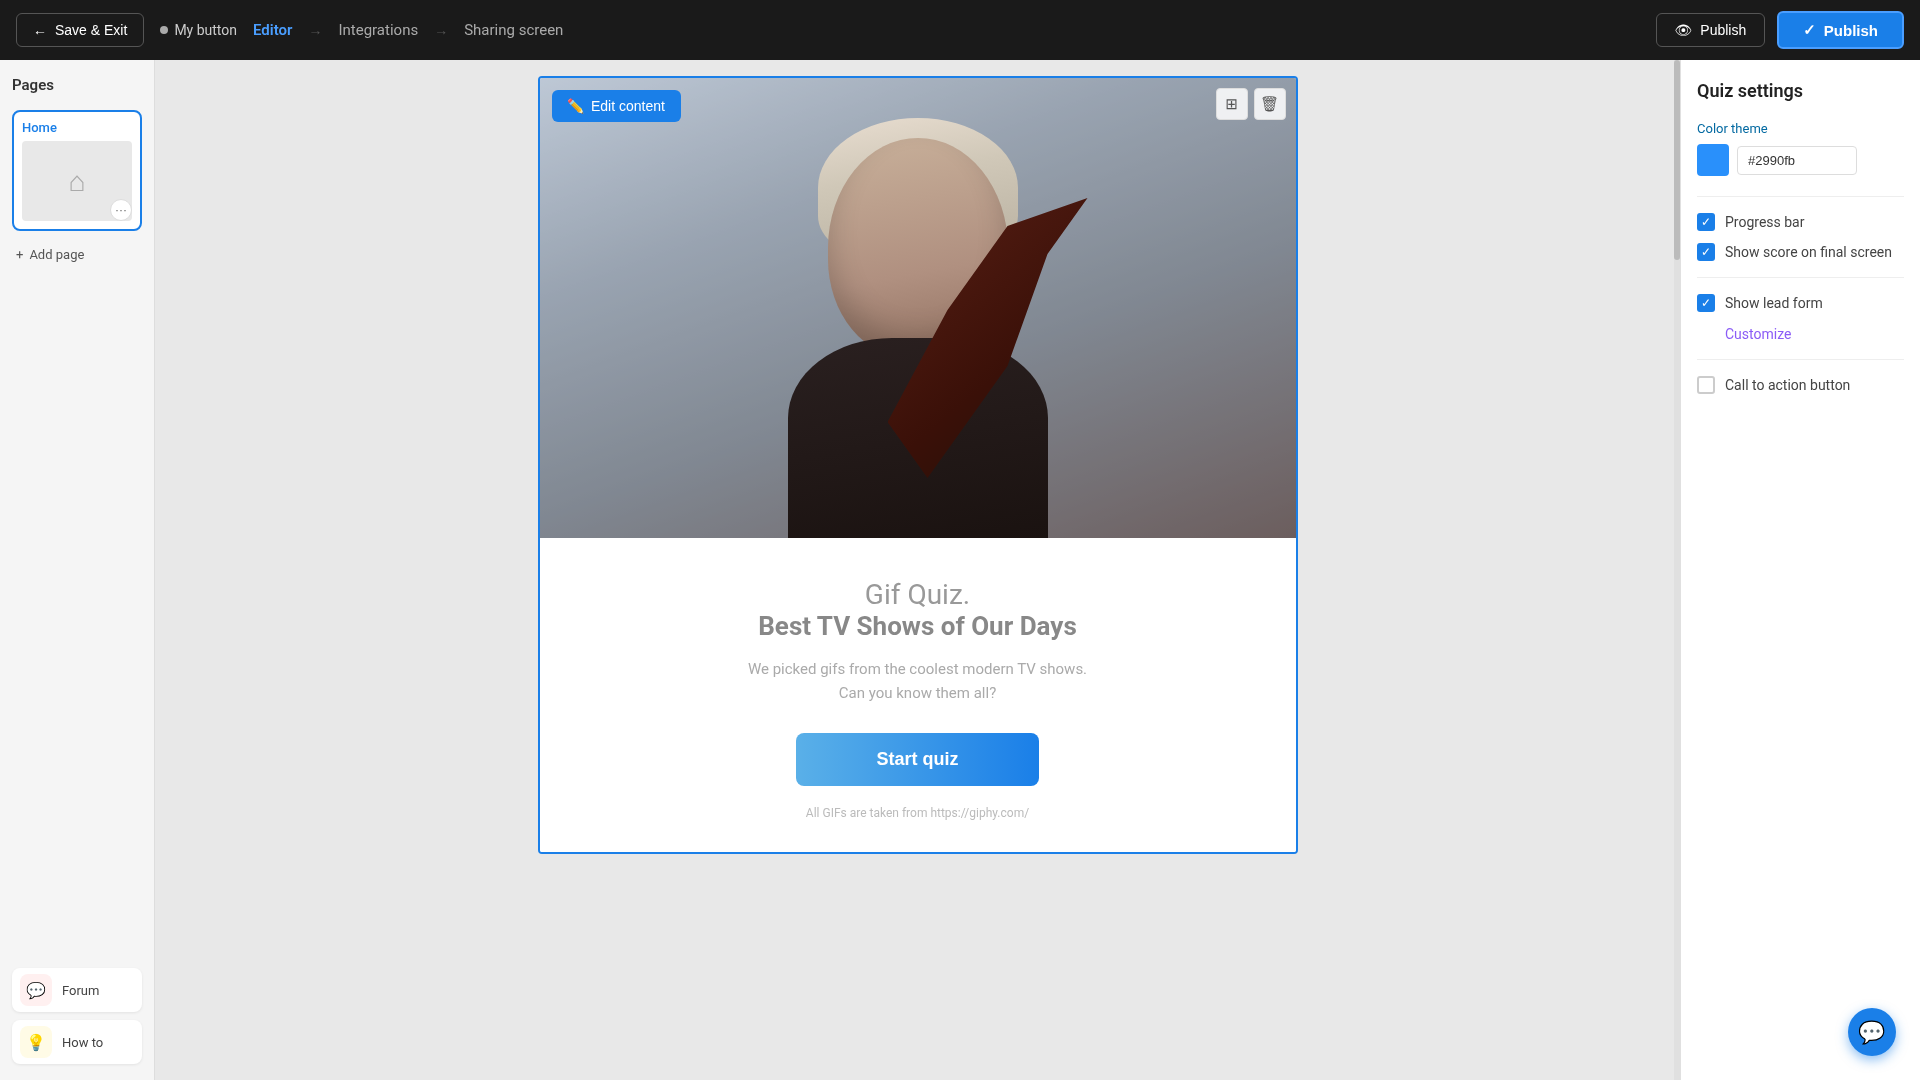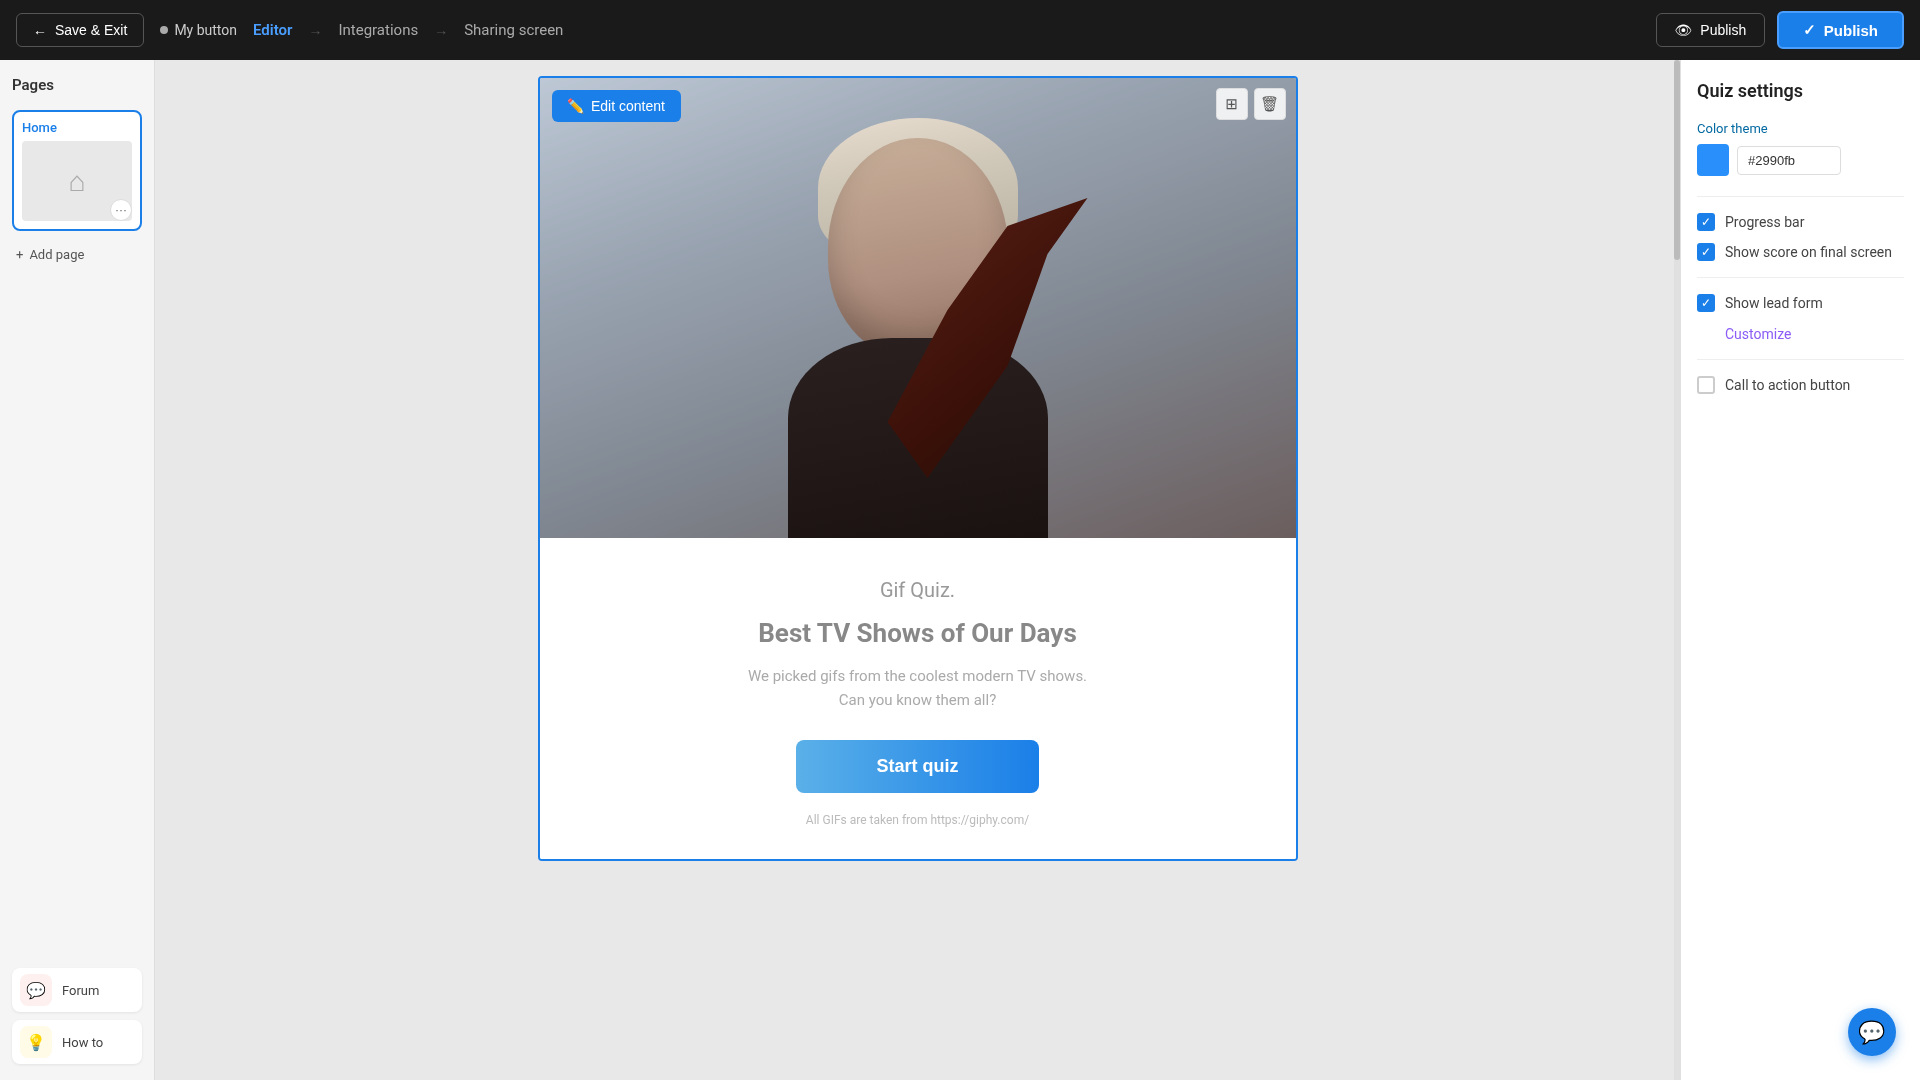--- a/index.html
+++ b/index.html
@@ -141,21 +141,21 @@
       position: absolute; top: 80px; right: 0; width: 200px; height: 280px;
       background: linear-gradient(140deg, #5a2015 0%, #3a1008 60%, #201008 100%);
       clip-path: polygon(100% 0, 80% 20%, 60% 60%, 20% 100%, 0 80%, 30% 40%, 60% 10%);
     }
 
     
     .quiz-content {
       background: #fff; padding: 40px 32px 32px;
       display: flex; flex-direction: column; align-items: center; text-align: center;
     }
-    .quiz-title-main { font-size: 20px; color: #999; font-weight: 400; margin-bottom: 16px; }
+    .quiz-title-main { font-size: 28px; color: #999; font-weight: 400; margin-bottom: 0; }
     .quiz-title-sub { font-size: 26px; color: #888; font-weight: 700; margin-bottom: 16px; }
     .quiz-desc { font-size: 15px; color: #aaa; line-height: 1.6; margin-bottom: 28px; }
     .start-quiz-btn {
       background: linear-gradient(90deg, #5ab0e8, #1a7fe8);
       color: #fff; border: none; border-radius: 8px;
       padding: 16px 80px; font-size: 18px; font-weight: 600; cursor: pointer;
       margin-bottom: 20px;
     }
     .quiz-footer-text { font-size: 12px; color: #bbb; }
 
@@ -164,21 +164,21 @@
       width: 240px; background: #fff; border-left: 1px solid #e0e0e0;
       padding: 20px 16px; flex-shrink: 0; overflow-y: auto;
     }
     .settings-title { font-size: 18px; font-weight: 600; color: #222; margin-bottom: 20px; }
     .settings-section { margin-bottom: 20px; }
     .settings-label { font-size: 13px; color: #0369a1; margin-bottom: 8px; }
     .color-row { display: flex; align-items: center; gap: 8px; }
     .color-swatch { width: 32px; height: 32px; border-radius: 4px; flex-shrink: 0; }
     .color-input {
       border: 1px solid #ddd; border-radius: 4px; padding: 6px 10px;
-      font-size: 13px; color: #333; width: 104px;
+      font-size: 13px; color: #333; width: 120px;
     }
     .settings-divider { border: none; border-top: 1px solid #eee; margin: 16px 0; }
     .checkbox-row {
       display: flex; align-items: center; gap: 10px; margin-bottom: 12px; cursor: pointer;
     }
     .checkbox-custom {
       width: 18px; height: 18px; border-radius: 3px; flex-shrink: 0;
       display: flex; align-items: center; justify-content: center; font-size: 12px;
     }
     .checkbox-checked { background: #1a7fe8; color: #fff; }

